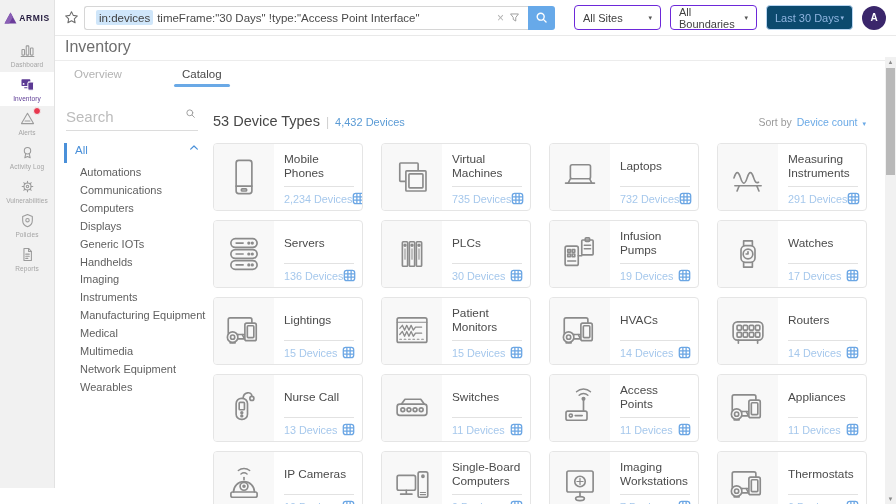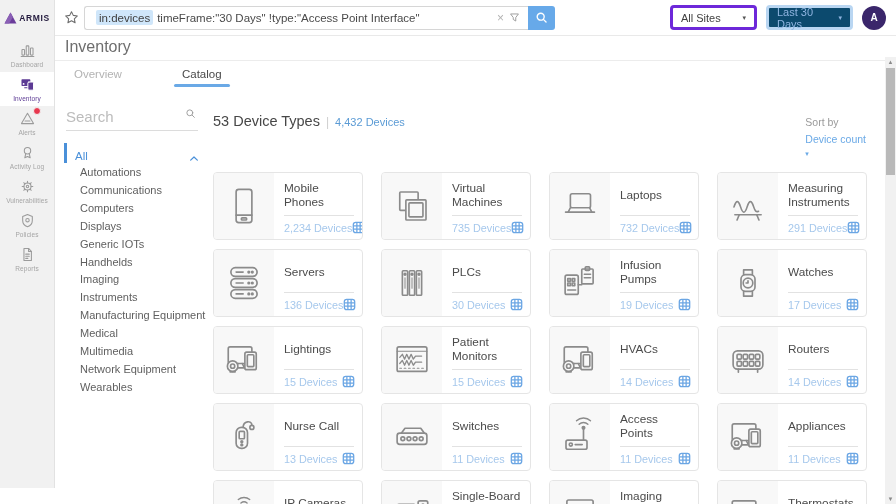--- a/index.html
+++ b/index.html
@@ -36,21 +36,21 @@
   .search-wrap { display:flex; margin-left:3px; height:24px; }
   .search-box { width:444px; border:1px solid #d6d6d6; border-right:none;
     border-radius:3px 0 0 3px; display:flex; align-items:center; padding:0 11px;
     font-size:11.5px; color:#4a4a4a; position:relative; background:#fff; cursor:text; white-space:nowrap; }
   .token { background:#cfe6fa; color:#3f3f3f; padding:1.5px 3px; border-radius:2px; margin-right:4px; }
   .clear-x { position:absolute; right:24px; color:#b3b3b3; font-size:12px; line-height:1; cursor:pointer; }
   .funnel-wrap { position:absolute; right:8px; display:flex; cursor:pointer; }
   .search-btn { width:27px; height:24px; background:#67a9e9; border:none;
     border-radius:0 3px 3px 0; display:flex; align-items:center; justify-content:center; cursor:pointer; }
   .filters { display:flex; gap:9px; margin-left:auto; align-items:center; }
-  .filter-dd { width:87px; height:25px; border:3px solid #6d28d9; border-radius:4px;
+  .filter-dd { width:87px; height:25px; border:1px solid #6d28d9; border-radius:4px;
     display:flex; align-items:center; justify-content:space-between; padding:0 8px;
     font-size:11px; color:#3f3f3f; background:#fff; cursor:pointer; }
   .filter-dd .caret { font-size:7px; color:#555; }
   .filter-dd.active { background:#0c4a6e; border-color:#b9d6f2; color:#8fb4e0; }
   .filter-dd.active .caret { color:#8fb4e0; }
   .avatar { width:24px; height:24px; border-radius:50%; background:#3a266b; color:#fff;
     font-size:10px; font-weight:bold; display:flex; align-items:center; justify-content:center;
     margin:0 10px 0 9px; cursor:pointer; }
 
   
@@ -65,34 +65,34 @@
 
   .body { display:flex; height:calc(100% - 43px); }
 
   
   .cat-panel { width:155px; flex:none; padding:19px 0 0 9px; }
   .cat-search { position:relative; width:132px; margin-left:2px; border-bottom:1px solid #dcdcdc; }
   .cat-search input { border:none; outline:none; width:112px; font-size:15px;
     padding:2px 0 5px; color:#444; background:transparent; font-family:inherit; }
   .cat-search input::placeholder { color:#bcbcbc; }
   .glass { position:absolute; right:2px; top:2px; }
-  .cat-all { display:flex; align-items:flex-end; margin-top:13px; position:relative;
+  .cat-all { display:flex; align-items:flex-start; margin-top:13px; position:relative;
     padding-left:11px; height:18px; color:#4a90d9; font-size:11.5px; cursor:pointer; }
   .cat-all::before { content:""; position:absolute; left:0; top:-1px; bottom:-1px; width:3px; background:#4a90d9; }
   .chev-up { margin-left:auto; margin-right:11px; display:flex; }
   .cat-list { margin-top:2px; }
   .cat-item { font-size:11px; color:#5f5f5f; line-height:17.9px; padding-left:16px; cursor:pointer; white-space:nowrap; }
 
   
   .grid-area { flex:1; padding-top:26px; min-width:0; }
   .grid-header { display:flex; align-items:baseline; padding:0 30px 0 3px; }
   .types-count { font-size:14.5px; color:#474747; }
   .hdr-sep { margin:0 6px; color:#cfcfcf; font-size:12px; }
   .devices-total { font-size:11px; color:#5b9bd5; }
-  .sort-group { margin-left:auto; display:flex; align-items:baseline; gap:5px; cursor:pointer;flex-direction:column; }
+  .sort-group { margin-left:auto; display:flex; align-items:baseline; gap:5px; cursor:pointer; }
   .sort-by { font-size:10.5px; color:#9a9a9a; }
   .sort-value { font-size:10.5px; color:#6aa9e6; }
   .sort-caret { font-size:7px; color:#6aa9e6; }
 
   .cards { display:grid; grid-template-columns:repeat(4,150px); column-gap:18px;
     row-gap:9px; margin:14px 0 0 3px; }
   .card { height:68px; border:1px solid #e5e5e5; border-radius:4px; display:flex;
     background:#fff; overflow:hidden; cursor:pointer; }
   .card-icon { width:60px; flex:none; background:#f8f8f8; display:flex;
     align-items:center; justify-content:center; color:#8b8b8b; }
@@ -409,20 +409,24 @@
           <use href="#i-magnifier"></use>
         </svg>
     </button>
   </div>
   <div class="filters">
 
   <div class="filter-dd">
         <span>All Sites</span>
         <span class="caret">▾</span>
       </div>
+      <div class="filter-dd">
+        <span>All Boundaries</span>
+        <span class="caret">▾</span>
+      </div>
       <div class="filter-dd active">
         <span>Last 30 Days</span>
         <span class="caret">▾</span>
       </div>
     </div>
   <div class="avatar">A</div>
 </header>
 
 <main class="content">
   <h1 class="page-title">Inventory</h1>

